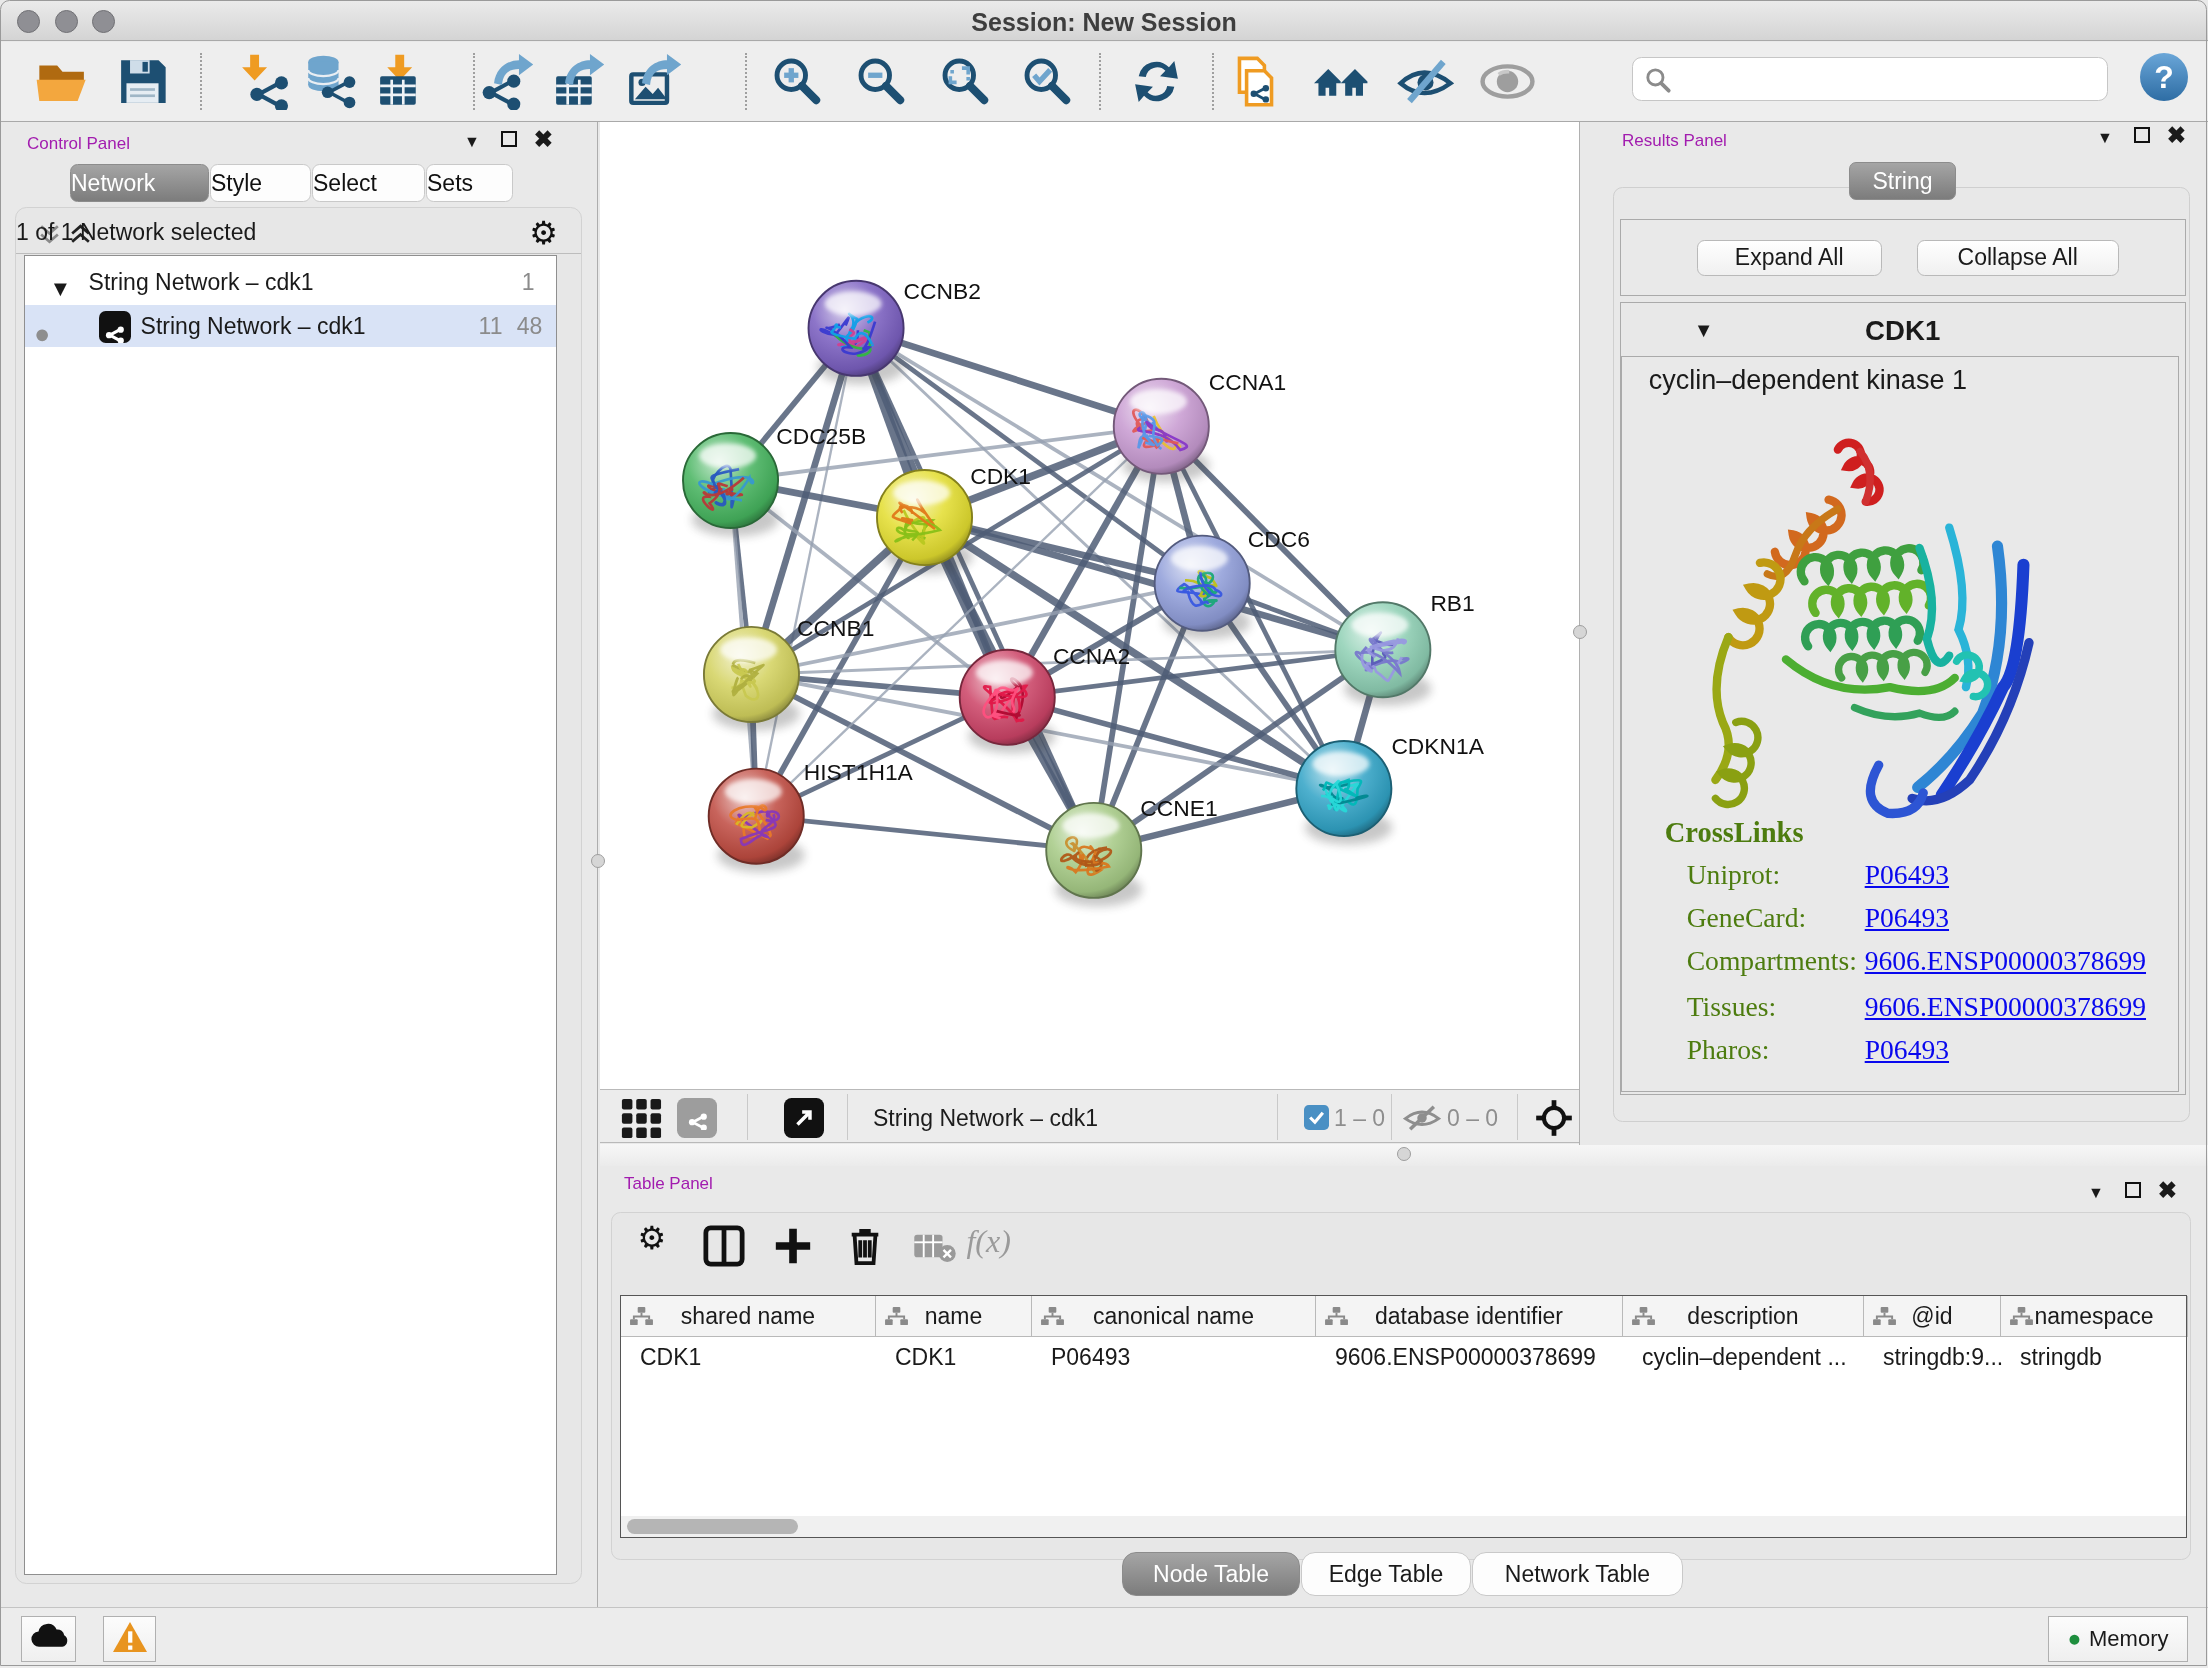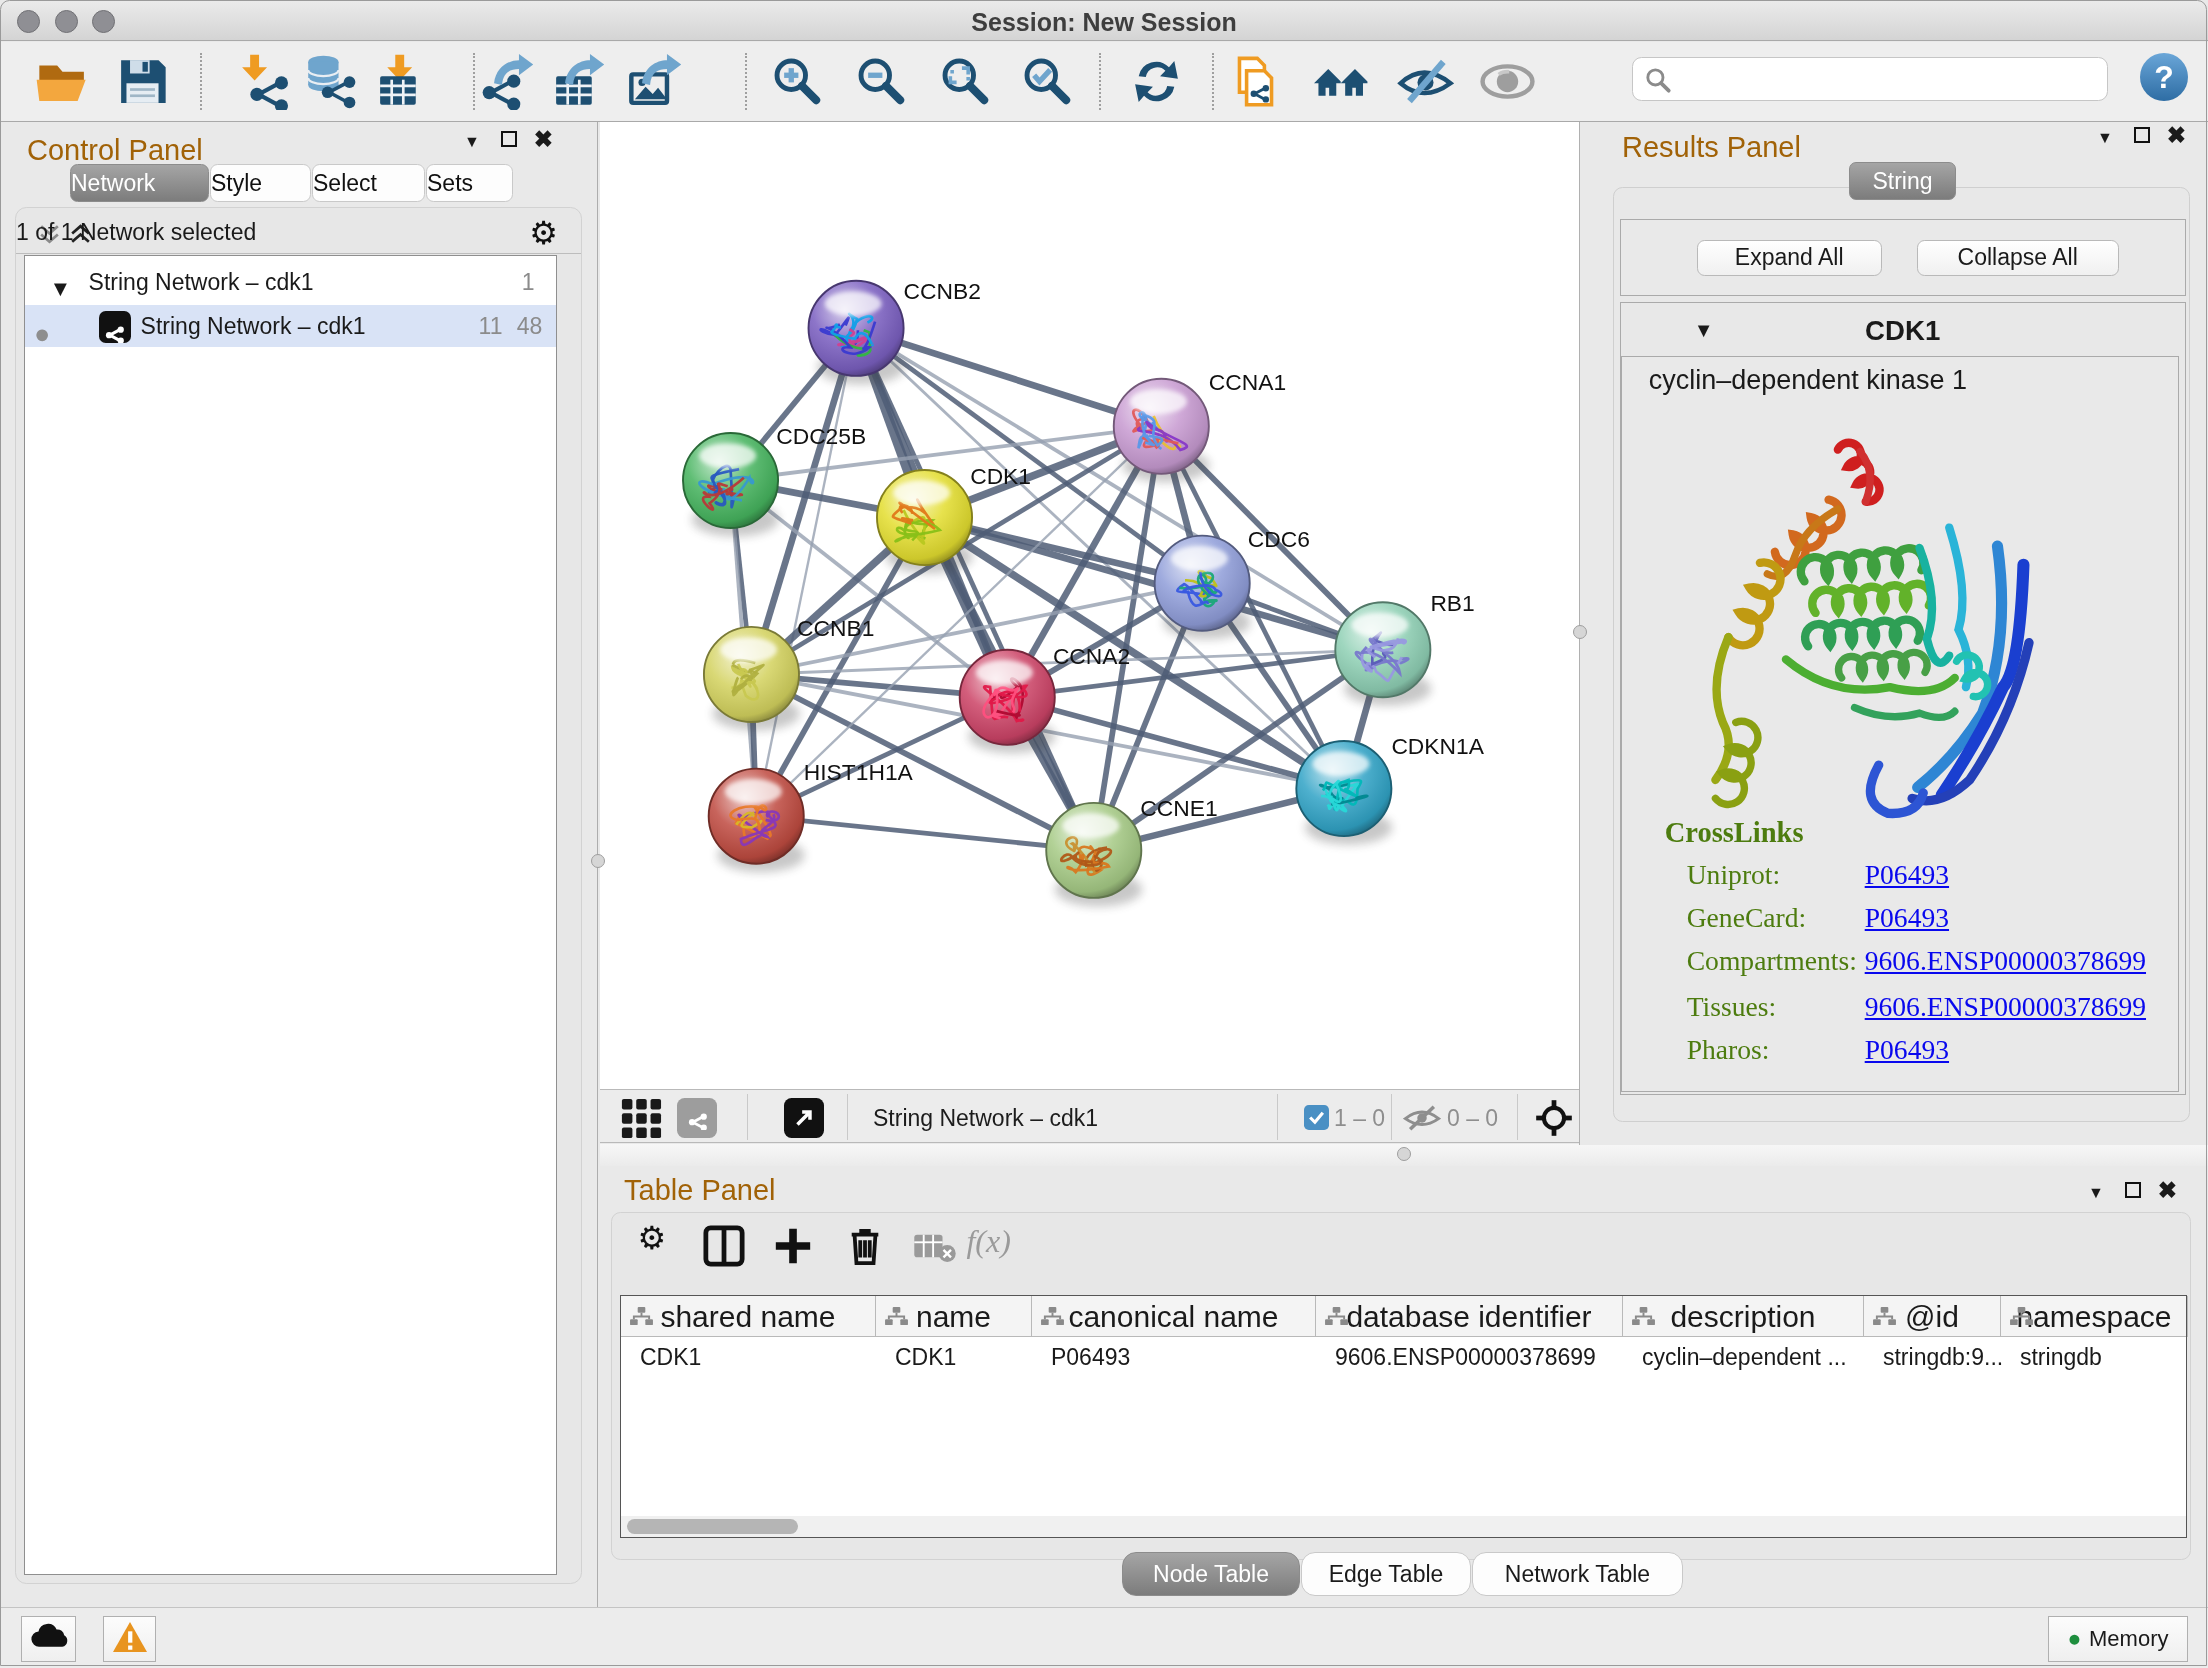--- a/index.html
+++ b/index.html
@@ -4,21 +4,21 @@
 html,body { width:2208px; height:1668px; overflow:hidden; }
 body { font-family:"Liberation Sans", sans-serif; background:#e9e9e9; position:relative; color:#1a1a1a; }
 .titlebar { position:absolute; left:0; top:0; width:2208px; height:41px;
   background:linear-gradient(#ebebeb,#d4d4d4); border-bottom:1px solid #a9a9a9; border-radius:9.5px 9.5px 0 0; }
 .tl { position:absolute; top:9.5px; width:23px; height:23px; border-radius:50%; background:#8f8f94; border:1px solid #717175; }
 .title { position:absolute; top:7.6px; width:100%; text-align:center; font-size:25px; font-weight:700; color:#3e3e3e; }
 .toolbar { position:absolute; left:0; top:42px; width:2208px; height:80px; background:#eeeeee; border-bottom:1.9px solid #a9a9a9; }
 .tbsep { position:absolute; top:11.4px; height:57px; width:0; border-left:2.9px dotted #9f9f9f; }
 .search { position:absolute; left:1632px; top:15px; width:476px; height:44px; background:#fff; border:1.9px solid #c6c6c6; border-radius:9.5px; }
 .help { position:absolute; left:2140px; top:11.4px; width:48px; height:48px; border-radius:50%; background:linear-gradient(#6aa6d8,#2e6da4); color:#fff; font-size:32px; font-weight:bold; text-align:center; line-height:48px; }
-.pnl-hdr { position:absolute; font-size:29px; color:#a16207; }
+.pnl-hdr { position:absolute; font-size:17px; color:#a21caf; }
 .pnl-btns { position:absolute; width:124px; }
 .pnl-btns .tri { font-size:16px; margin-right:21px; }
 .pnl-btns .sq  { display:inline-block; width:16px; height:16px; border:2.4px solid #111; margin-right:17px; }
 .pnl-btns .xx  { font-size:23px; font-weight:bold; }
 .cp { position:absolute; left:0; top:122px; width:598px; height:1486px; background:#e9e9e9; border-right:1.9px solid #adadad; }
 .tabs { position:absolute; display:flex; }
 .tab { height:38px; background:#fdfdfd; border:1px solid #c9c9c9; border-radius:7.6px; margin-right:1px; text-align:left; font-size:23px; line-height:36px; color:#111; }
 .tab.sel { background:linear-gradient(#a5a5a5,#7c7c7c); color:#fff; border-color:#8c8c8c; }
 .cp-inner { position:absolute; left:15px; top:85px; width:567px; height:1377px; background:#e7e7e7; border:1px solid #d2d2d2; border-radius:11.4px; }
 .cp-toolbar { position:absolute; left:0; top:3.8px; width:100%; height:42px; border-bottom:1.9px solid #bdbdbd; }
@@ -44,21 +44,21 @@
 .rp-boxb { position:absolute; left:5.7px; top:114px; width:566px; height:793px; border:1.9px solid #aaa; }
 .rp-inner { position:absolute; left:0; top:53px; width:558px; height:736px; border:1.9px solid #aaa; background:#e9e9e9; }
 .serif { position:absolute; font-family:"Liberation Serif", serif; font-size:27.6px; color:#4d7c0f; }
 .slink { position:absolute; font-family:"Liberation Serif", serif; font-size:27.6px; color:#0908ee; text-decoration:underline; }
 .tablepanel { position:absolute; left:600px; top:1166px; width:1608px; height:441px; background:#e9e9e9; }
 .tp-container { position:absolute; left:11.4px; top:46px; width:1580px; height:348px; background:#e7e7e7; border:1px solid #d2d2d2; border-radius:9.5px; }
 .ttable { position:absolute; left:7.6px; top:82px; width:1567px; height:243px; background:#fff; border:1.9px solid #555; }
 .thead { position:absolute; left:0; top:0; width:100%; height:41px; background:#f4f4f4; border-bottom:1px solid #b9b9b9; }
 .th { position:absolute; top:0; height:41px; border-right:1px solid #b9b9b9; }
 .thi { position:absolute; left:7.6px; top:9.5px; }
-.thl { display:block; text-align:center; font-size:30px; line-height:41px; }
+.thl { display:block; text-align:center; font-size:23px; line-height:41px; }
 .trow { position:absolute; left:0; top:41px; width:100%; height:41px; font-size:23px; line-height:41px; }
 .td { position:absolute; }
 .hscroll { position:absolute; left:0; bottom:0; width:100%; height:21px; background:#f0f0f0; }
 .hthumb { position:absolute; left:5.7px; top:2.9px; width:171px; height:15px; background:#b5b5b5; border-radius:7.6px; }
 .btabs { position:absolute; left:522px; top:386px; display:flex; }
 .btab { height:44px; background:#fdfdfd; border:1px solid #c9c9c9; border-radius:14px; margin-right:1px; font-size:23px; text-align:center; line-height:42px; }
 .btab.bsel { background:linear-gradient(#a5a5a5,#7c7c7c); color:#fff; border-color:#8c8c8c; }
 .statusbar { position:absolute; left:0; top:1607px; width:2208px; height:61px; background:#ececec; border-top:1.9px solid #c4c4c4; }
 .sbtn { position:absolute; top:7.6px; height:46px; background:linear-gradient(#fcfcfc,#efefef); border:1.9px solid #b0b0b0; text-align:center; line-height:38px; }
 .sbtn svg { vertical-align:middle; }

